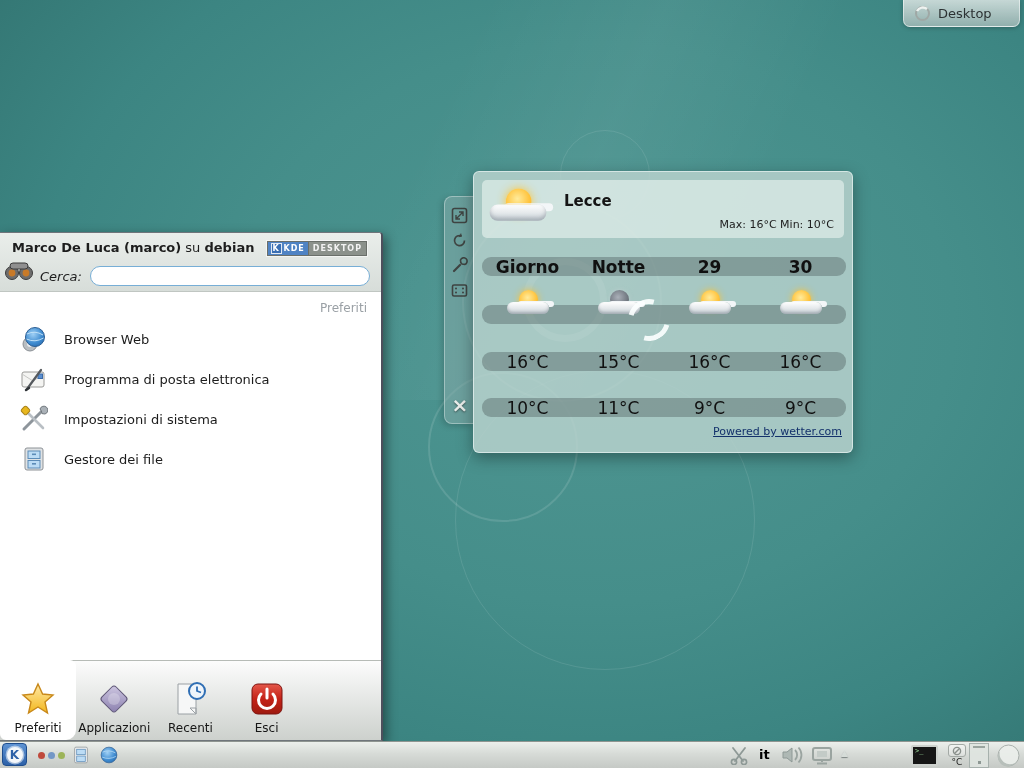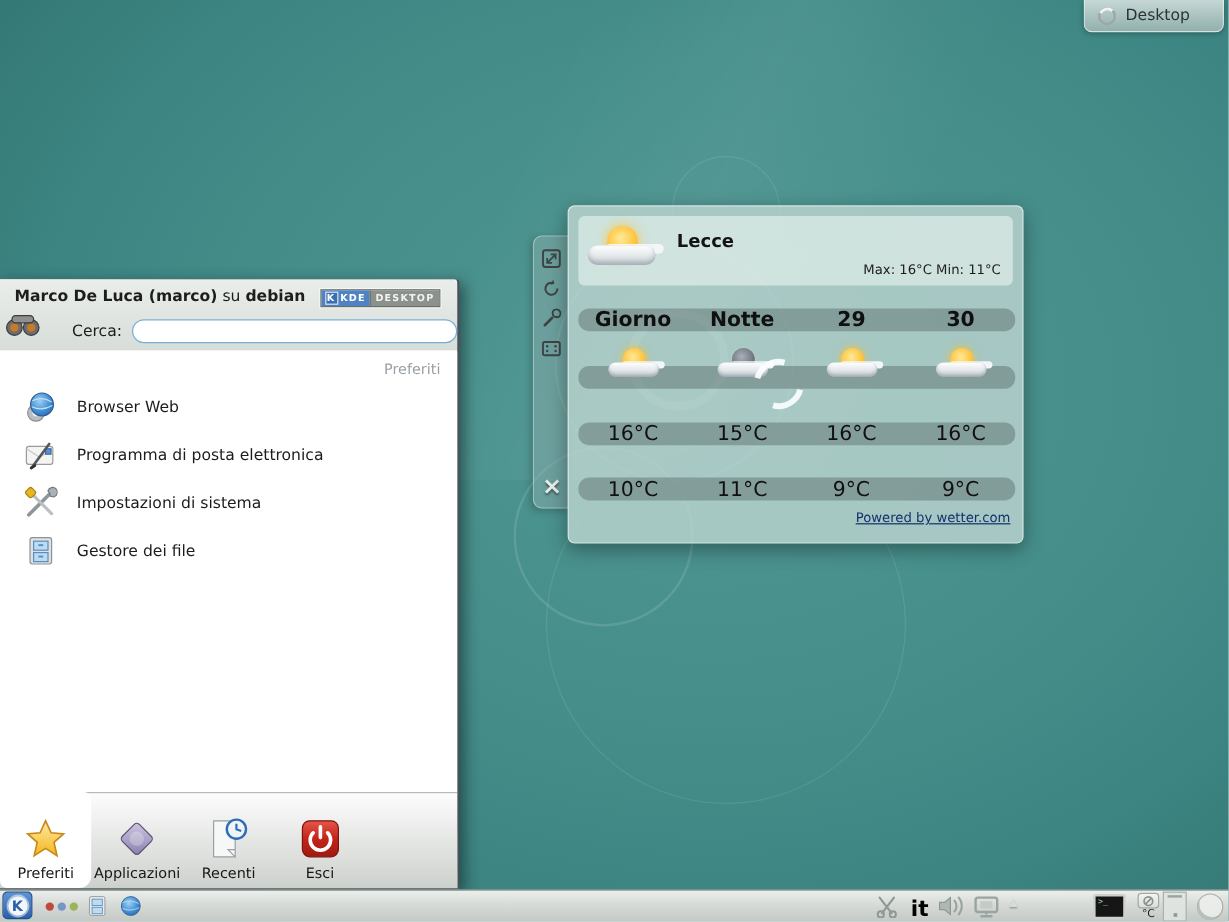--- a/index.html
+++ b/index.html
@@ -33,21 +33,21 @@
     background:linear-gradient(#eaeeeb, #d7ddd9); border-bottom:1px solid #c0c6c2; border-radius:0 4px 0 0; }
   .ko-user { position:absolute; left:12px; top:7px; font-size:13px; color:#1d1d1d; }
   .ko-user b { font-weight:bold; }
   .ko-badge { position:absolute; right:14px; top:8px; display:flex; align-items:stretch; height:15px;
     border:1px solid #6a6f6a; box-shadow:0 0 0 1px rgba(255,255,255,0.55); font-size:8px; font-weight:bold; letter-spacing:1px; }
   .ko-badge .bk { background:#4f83c4; color:#fff; display:flex; align-items:center; padding:0 3px; gap:2px; }
   .ko-badge .bd { background:#8b918b; color:#f2f2f2; display:flex; align-items:center; padding:0 4px; border-left:1px solid #6a6f6a; }
   .badge-k { width:11px; height:11px; background:#3a6fb4; border:1px solid #dfe7f2; color:#fff; font-size:8px;
     display:flex; align-items:center; justify-content:center; font-weight:bold; }
   .ko-search { position:absolute; left:0; top:28px; right:0; height:30px; display:flex; align-items:center; }
-  .ko-search .lbl { font-size:13px; color:#1d1d1d; margin-left:60px; }
+  .ko-search .lbl { font-size:13px; color:#1d1d1d; margin-left:40px;font-style:italic; }
   .ko-search input { margin-left:8px; width:280px; height:20px; border:1px solid #77aed6; border-radius:10px;
     background:#fff; outline:none; padding:0 8px; font-size:12px; }
   .binoc { position:absolute; left:4px; top:-4px; }
   .ko-body { position:absolute; left:0; top:60px; right:0; bottom:80px; background:#fff; }
   .ko-sect { text-align:right; padding:8px 14px 4px 0; font-size:12px; color:#9aa0a5; }
   .ko-item { display:flex; align-items:center; height:40px; padding-left:20px; gap:16px; font-size:13px; color:#1c1c1c; }
   .ko-item .fav-ic { width:28px; height:28px; flex:none; }
   .ko-tabs { position:absolute; left:0; bottom:0; right:0; height:80px; display:flex;
     background:linear-gradient(#fcfcfc, #cdd1cd); border-top:1px solid #b6bbb6; }
   .ko-tab { width:20%; display:flex; flex-direction:column; align-items:center; justify-content:flex-end;
@@ -91,21 +91,21 @@
   .w-credit { position:absolute; right:10px; top:253px; font-size:11px; color:#13316b; text-decoration:underline; }
 
   
   #panel { position:absolute; left:0; bottom:0; width:1024px; height:27px; z-index:5;
     background:linear-gradient(#ecefec, #d7dbd7 45%, #c5c9c5); border-top:1px solid #8f9591; }
   .kde-btn { position:absolute; left:2px; top:1px; width:25px; height:23px; border-radius:4px;
     background:linear-gradient(#5e93d3, #2d61a8); border:1px solid #1e4d8d; display:flex; align-items:center; justify-content:center; }
   .kde-gear { width:16px; height:16px; background:#f4f7fa; border-radius:50%; color:#2d61a8; font-weight:bold; font-size:12px;
     display:flex; align-items:center; justify-content:center; box-shadow:0 0 0 1.5px rgba(244,247,250,0.55); }
   .dot { position:absolute; top:10px; width:7px; height:7px; border-radius:50%; }
-  .tray-txt { position:absolute; font-size:18px; font-weight:bold; color:#20262
+  .tray-txt { position:absolute; font-size:13px; font-weight:bold; color:#20262
 3; }
   #clock { position:absolute; left:856px; top:3px; width:54px; font-size:17px; color:#eff3ef; letter-spacing:0.5px;
     text-shadow:0 1px 2px rgba(45,58,58,0.85), 0 0 1px rgba(45,58,58,0.6);margin-top:32px; }
   .term-ic { position:absolute; left:911px; top:3px; width:27px; height:21px; background:#161616;
     border:2px solid #cdd1cd; border-radius:2px; color:#9fe09f; font-size:7px; line-height:8px; padding-left:2px; font-family:"DejaVu Sans Mono", monospace; }
   .ctray { position:absolute; left:946px; top:2px; width:22px; height:24px; text-align:center; }
   .ctray .btn { width:18px; height:13px; margin:0 auto; background:linear-gradient(#f2f4f2,#dcdfdc);
     border:1px solid #a3a9a5; border-radius:3px; display:flex; align-items:center; justify-content:center; }
   .ctray .deg { font-size:9px; color:#1c1c1c; line-height:10px; }
   .mini-widget { position:absolute; left:969px; top:1px; width:20px; height:25px;
@@ -156,21 +156,21 @@
     <div class="h-close">×</div>
   </div>
 
   <div id="weather">
     <div class="w-head">
       <div class="wicon" style="position:absolute; left:14px; top:14px; transform:scale(1.35);">
         <span class="sun"></span>
           <span class="cloud"></span>
       </div>
       <div class="w-city">Lecce</div>
-      <div class="w-maxmin">Max: 16°C Min: 11°C</div>
+      <div class="w-maxmin">Max: 16°C Min: 10°C</div>
     </div>
 
     <div class="w-bar hdr" style="top:85px">
       <div class="w-col">Giorno</div>
       <div class="w-col">Notte</div>
       <div class="w-col">29</div>
       <div class="w-col">30</div>
     </div>
 
     <div class="w-bar" style="top:133px"></div>

